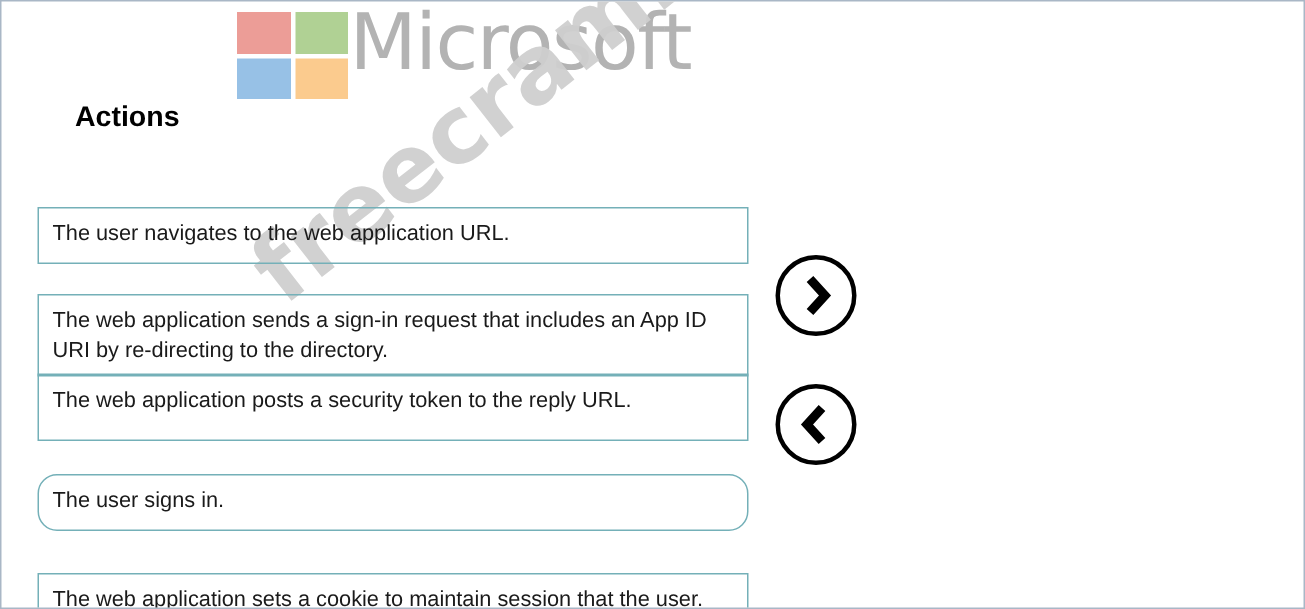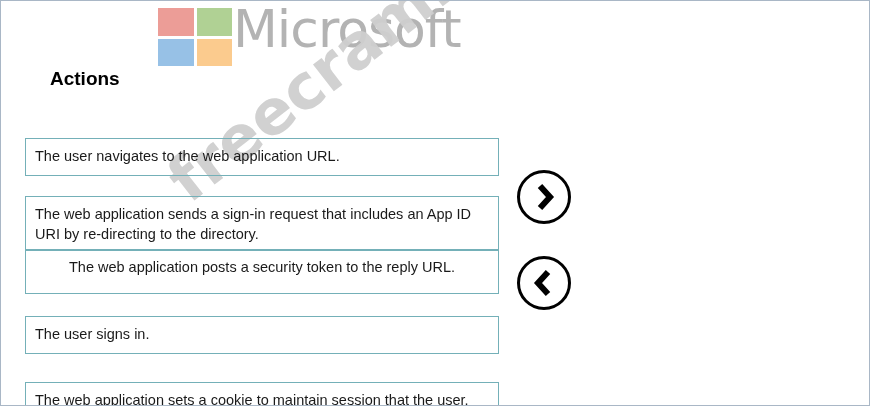--- a/index.html
+++ b/index.html
@@ -133,22 +133,22 @@
   </div>
 
   <div id="content">
 
     <div id="actions-header" class="col-header">Actions</div>
 
 
     <div id="actions-list">
         <div class="action-box" style="top: 89px; min-height: 38px; border-color: rgb(116, 176, 184);"><span>The user navigates to the web application URL.</span></div>
         <div class="action-box" style="top: 147px; min-height: 45px; border-color: rgb(116, 176, 184);"><span>The web application sends a sign-in request that includes an App ID URI by re-directing to the directory.</span></div>
-        <div class="action-box" style="top: 200px; min-height: 45px; border-color: rgb(116, 176, 184); text-align: center;"><span>The web application posts a security token to the reply URL.</span></div>
-        <div class="action-box" style="top: 267px; min-height: 38px; border-color: rgb(116, 176, 184);"><span>The user signs in.</span></div>
+        <div class="action-box" style="top: 200px; min-height: 45px; border-color: rgb(116, 176, 184);"><span>The web application posts a security token to the reply URL.</span></div>
+        <div class="action-box" style="top: 267px; min-height: 38px; border-color: rgb(116, 176, 184); border-radius: 13px;"><span>The user signs in.</span></div>
         <div class="action-box" style="top: 333px; min-height: 45px; border-color: rgb(116, 176, 184);"><span>The web application sets a cookie to maintain session that the user.</span></div>
       </div>
 
     <div id="transfer-buttons">
         <div class="chev-btn" style="top: 120px;">
           <svg width="56" height="56" viewBox="0 0 56 56">
             <circle cx="28" cy="28" r="25.5" fill="none" stroke="#000000" stroke-width="3"></circle>
             <path d="M24 17 L34 28 L24 39" fill="none" stroke="#000000" stroke-width="6" stroke-linecap="butt" stroke-linejoin="miter"></path>
           </svg>
         </div>

